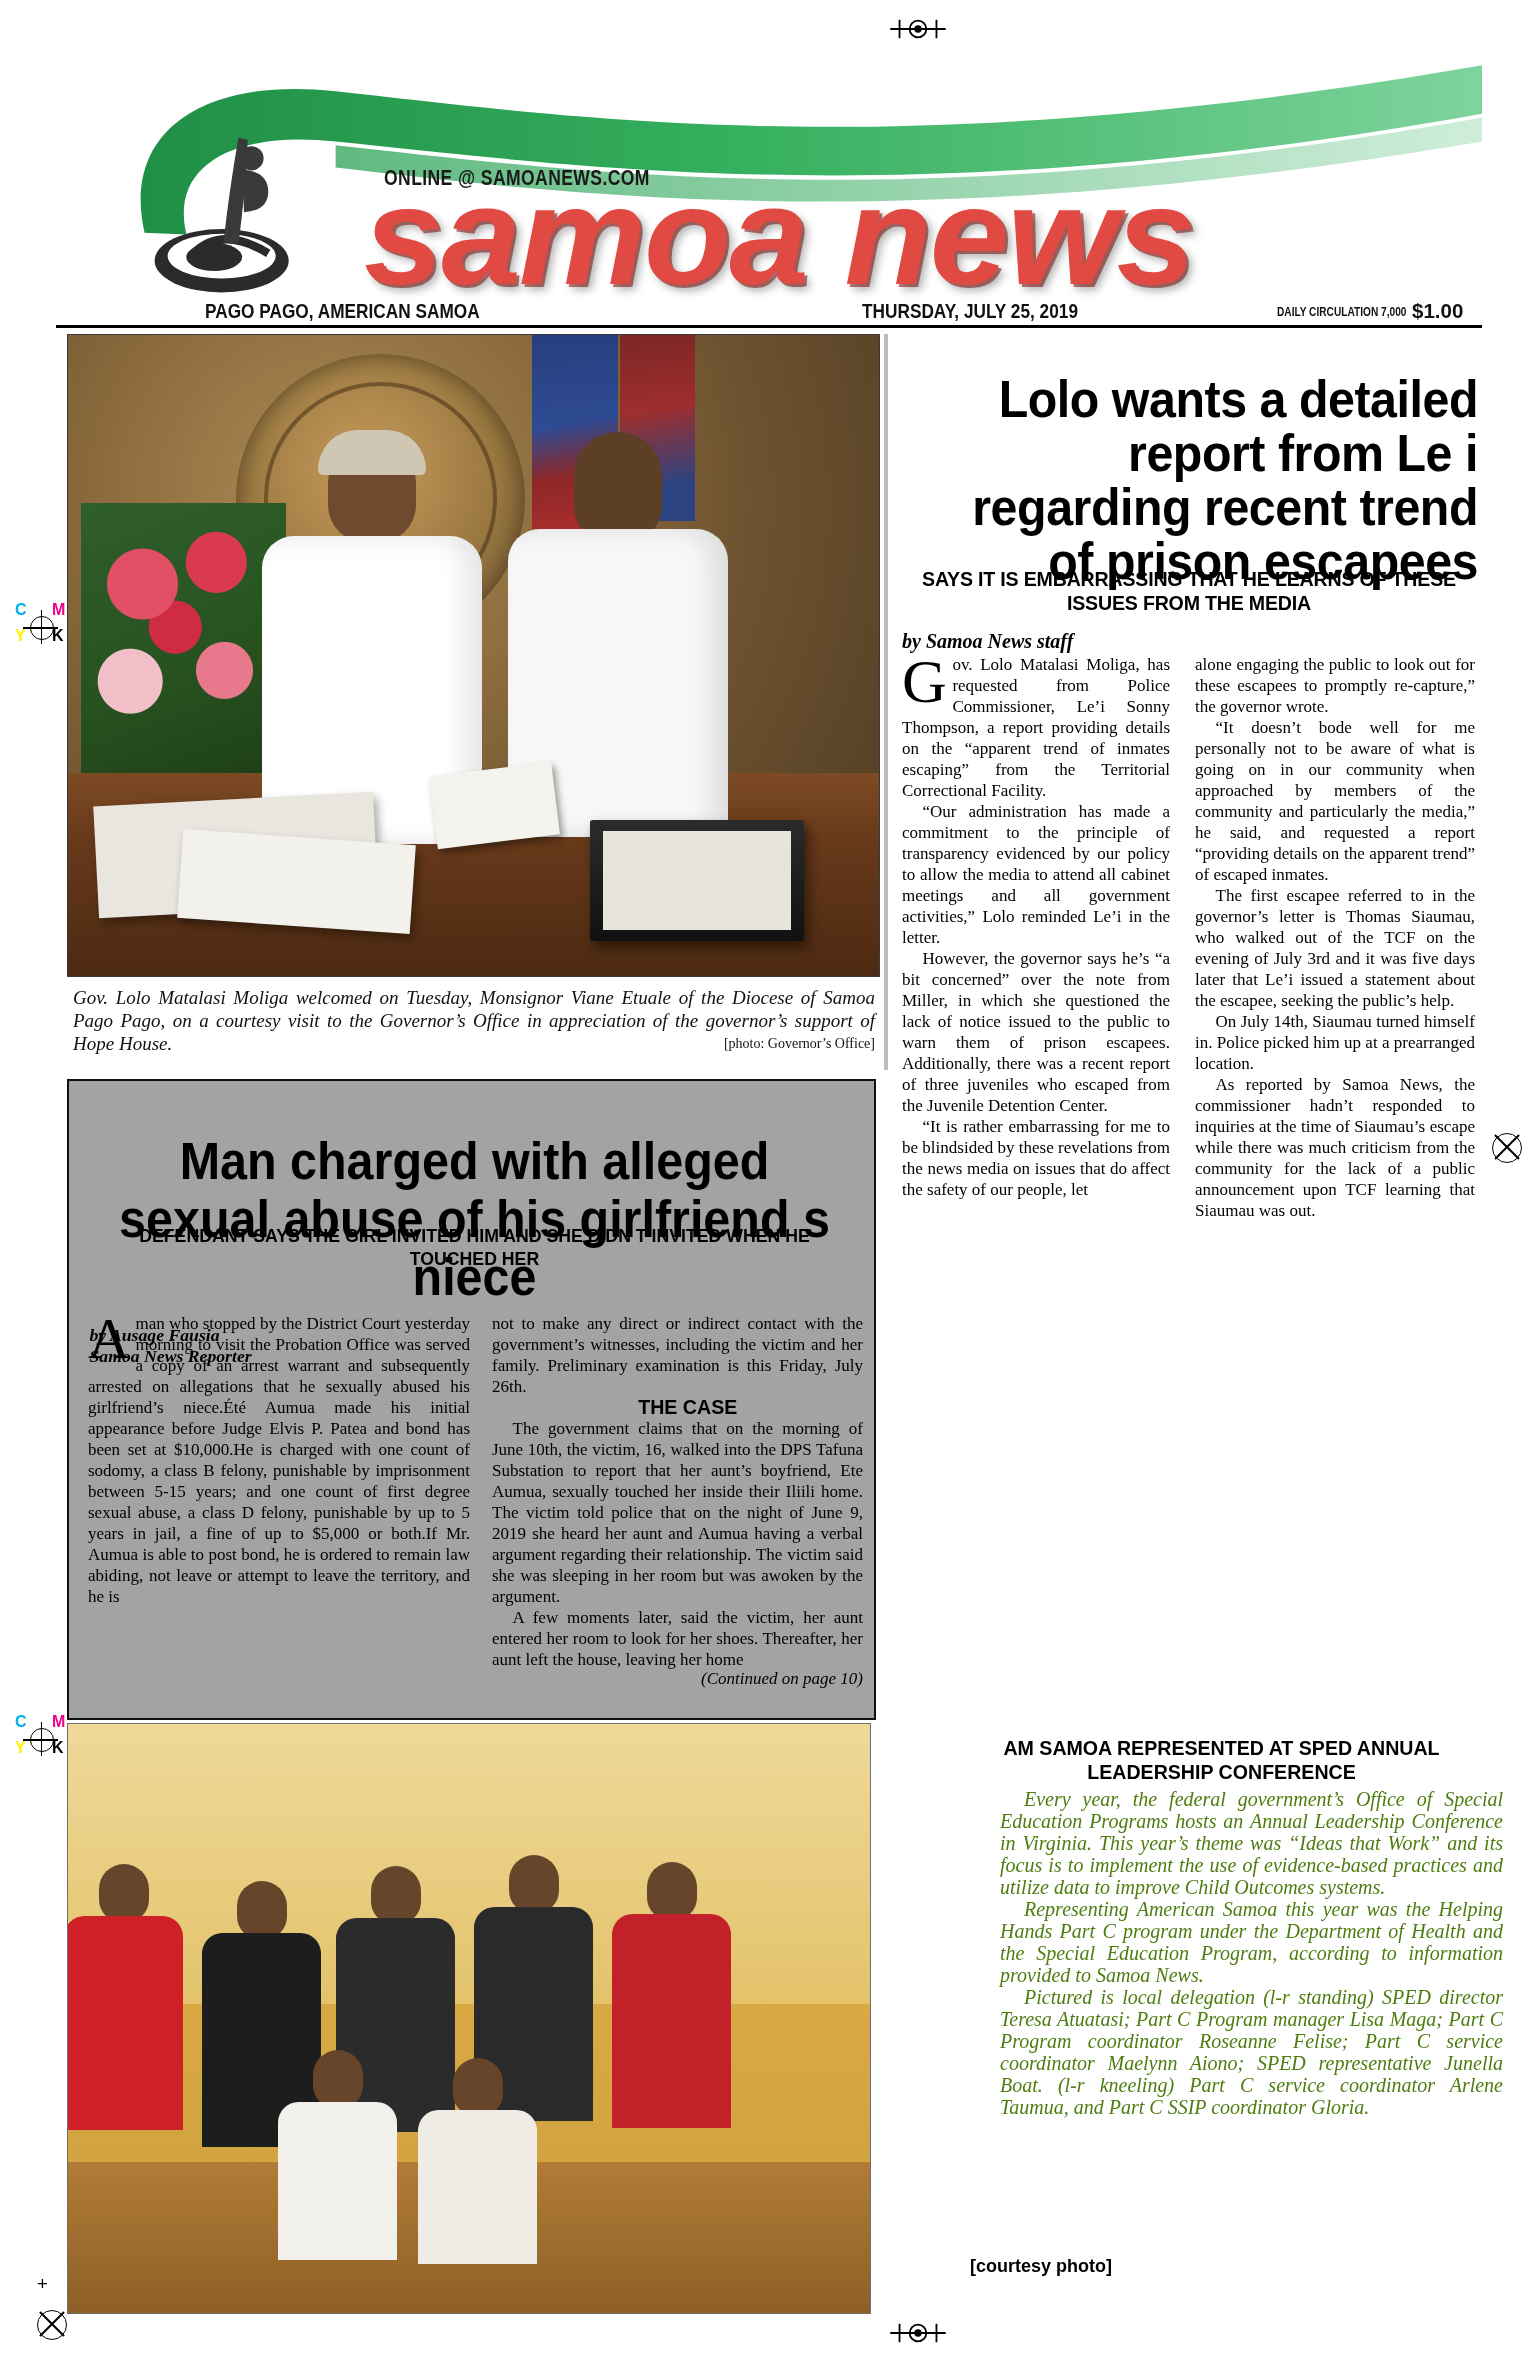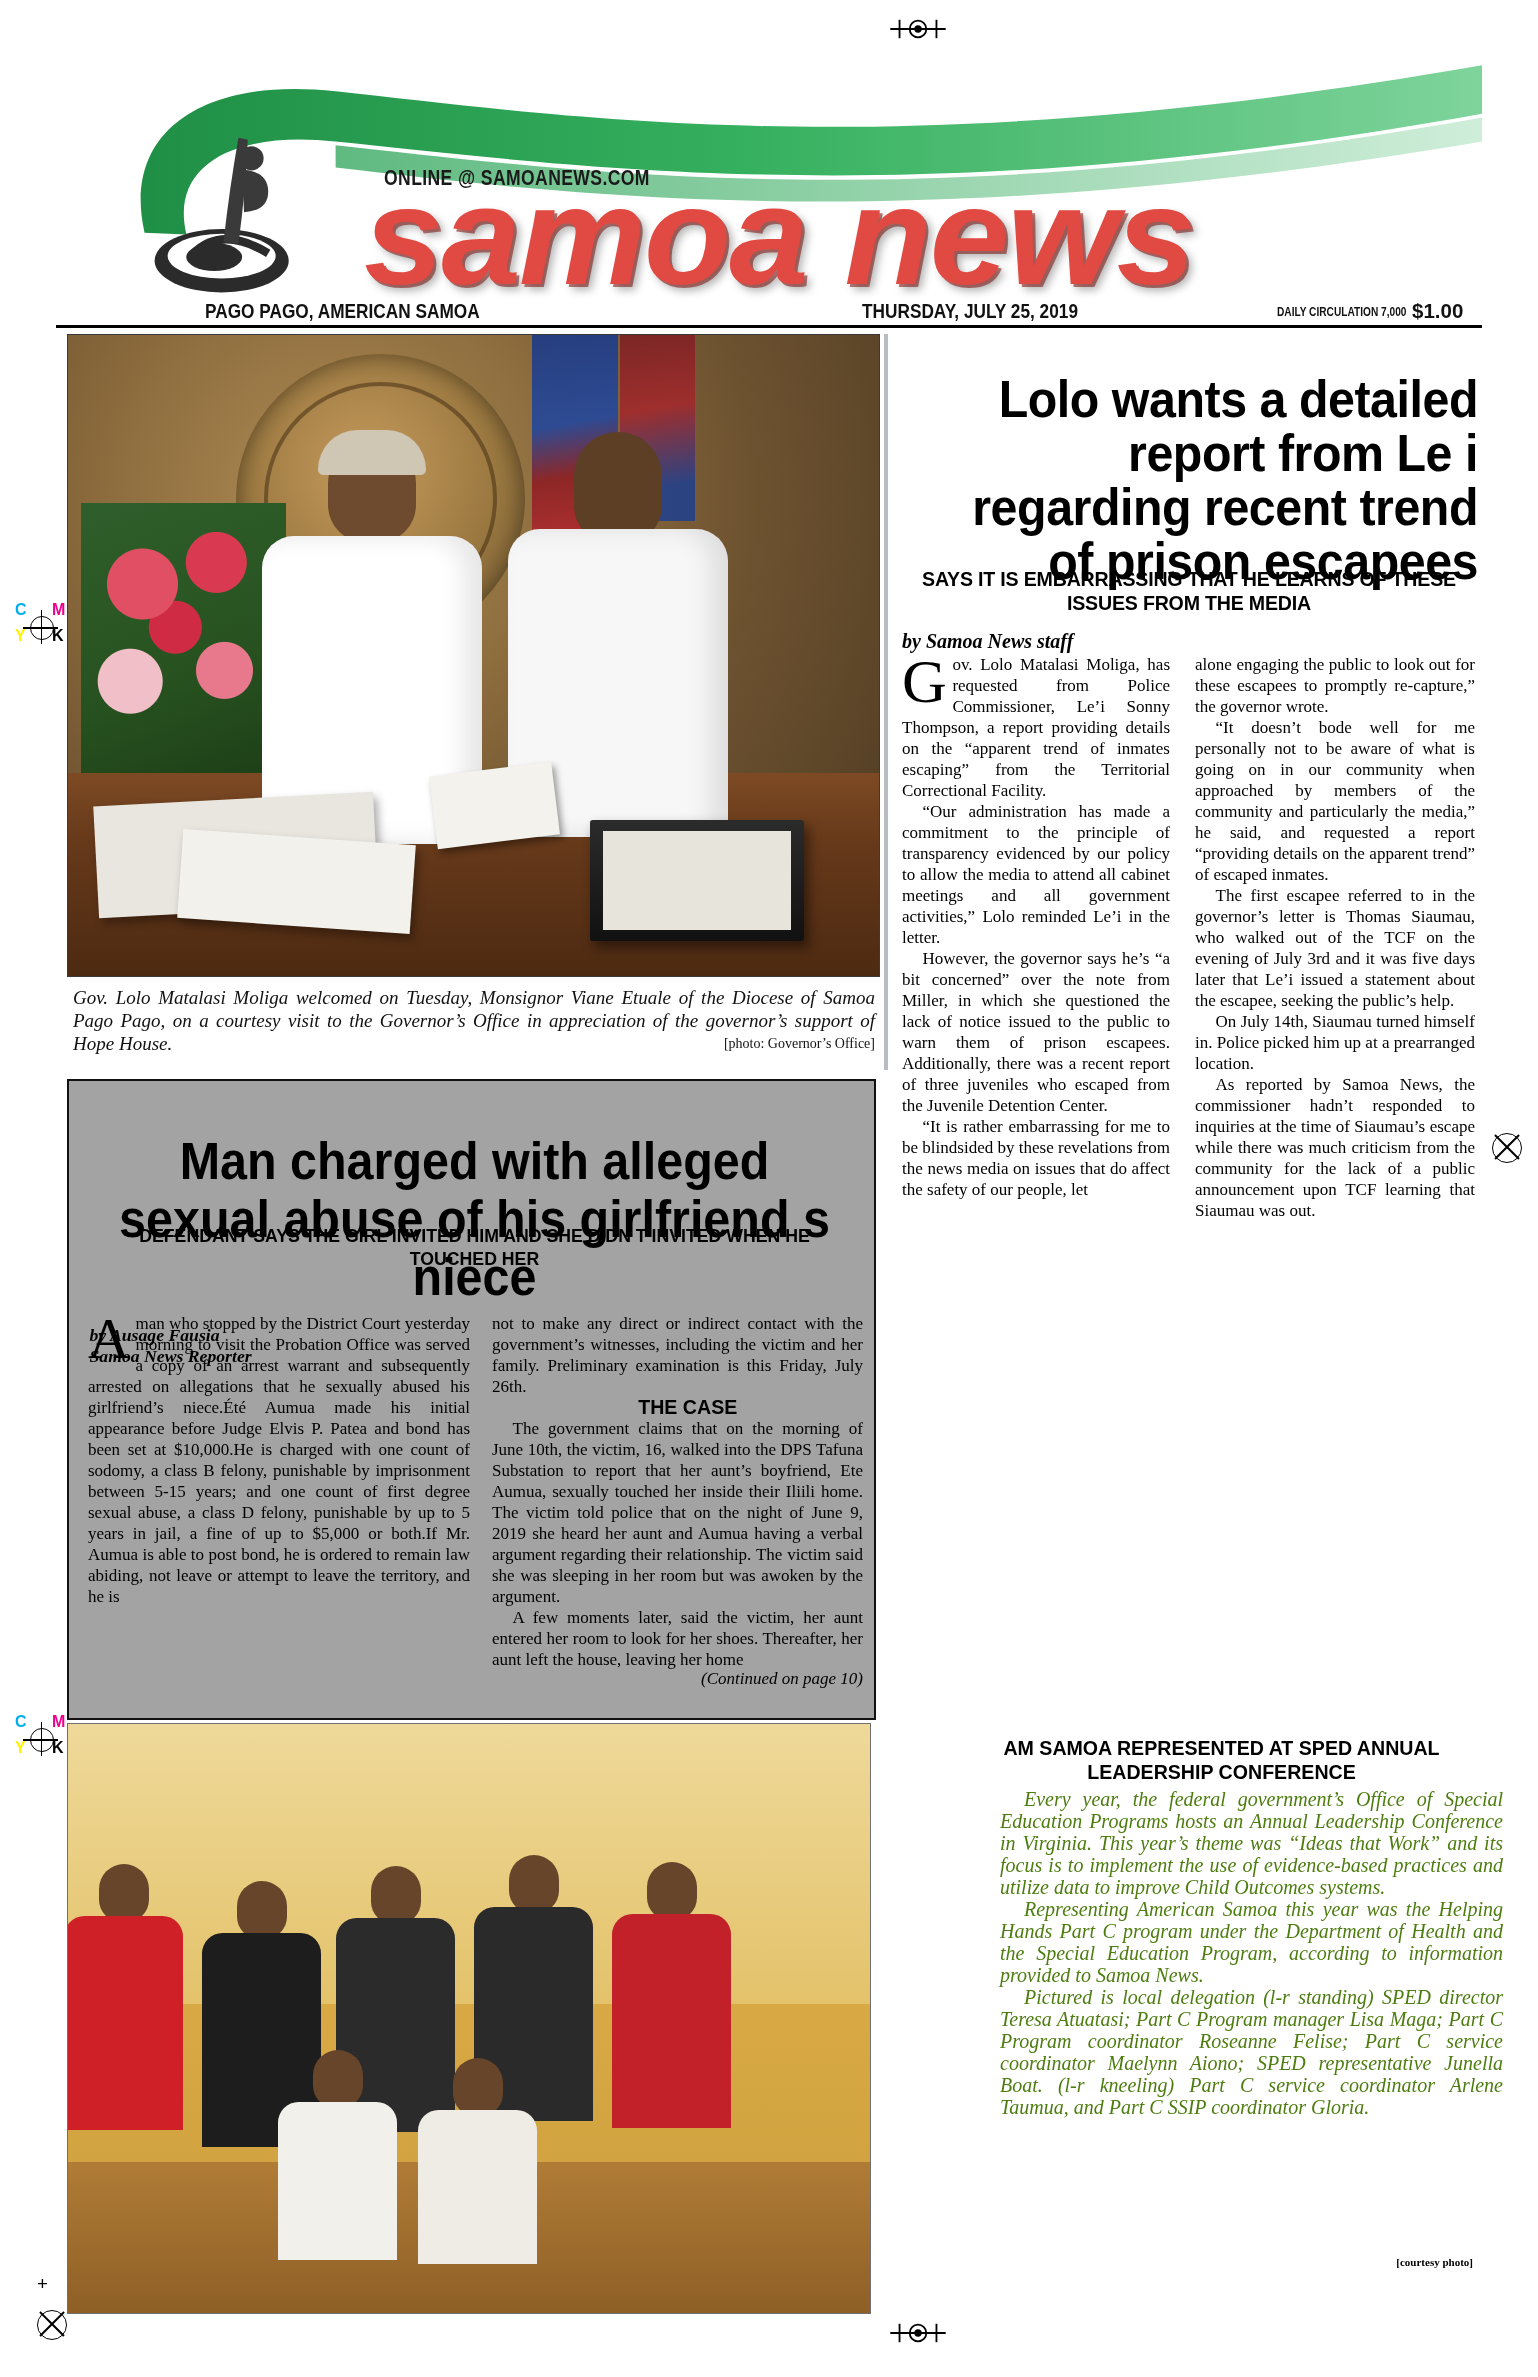--- a/index.html
+++ b/index.html
@@ -120,21 +120,21 @@
   .pbp.p4{left:466px;top:131px;}  .pbp.p4 .b{background:#2a2a2a;}
   .pbp.p5{left:604px;top:138px;}  .pbp.p5 .b{background:#c2212a;}
   .pbp.k1{left:270px;top:326px;}  .pbp.k1 .b{background:#f2f0ea;height:158px;}
   .pbp.k2{left:410px;top:334px;}  .pbp.k2 .b{background:#efece5;height:154px;}
 
   
   .sped-head{position:absolute;left:970px;top:1736px;width:503px;text-align:center;
      font-family:"Liberation Sans",sans-serif;font-weight:bold;font-size:19.6px;line-height:24px;color:#000;}
   .sped-body{position:absolute;left:1000px;top:1788px;width:503px;font-family:"Liberation Serif",serif;font-style:italic;font-size:20px;line-height:22px;text-align:justify;color:#4d7c0f;}
   .sped-body p{margin:0;text-indent:24px;}
-  .sped-credit{position:absolute;left:970px;top:2256px;width:503px;text-align:right;font-family:Liberation Serif, serif;font-weight:bold;font-size:11px;font-style:normal;}
+  .sped-credit{position:absolute;left:970px;top:2256px;width:503px;font-family:Liberation Sans, sans-serif;font-weight:bold;font-size:18px;font-style:normal;}
 </style>
 </head>
 <body>
 
 <div class="page">
 
   <svg class="regmark reg-top" viewBox="0 0 60 26">
     <line x1="0" y1="13" x2="60" y2="13" stroke="#000" stroke-width="2"></line>
     <line x1="10" y1="3" x2="10" y2="23" stroke="#000" stroke-width="2"></line>
     <line x1="50" y1="3" x2="50" y2="23" stroke="#000" stroke-width="2"></line>

